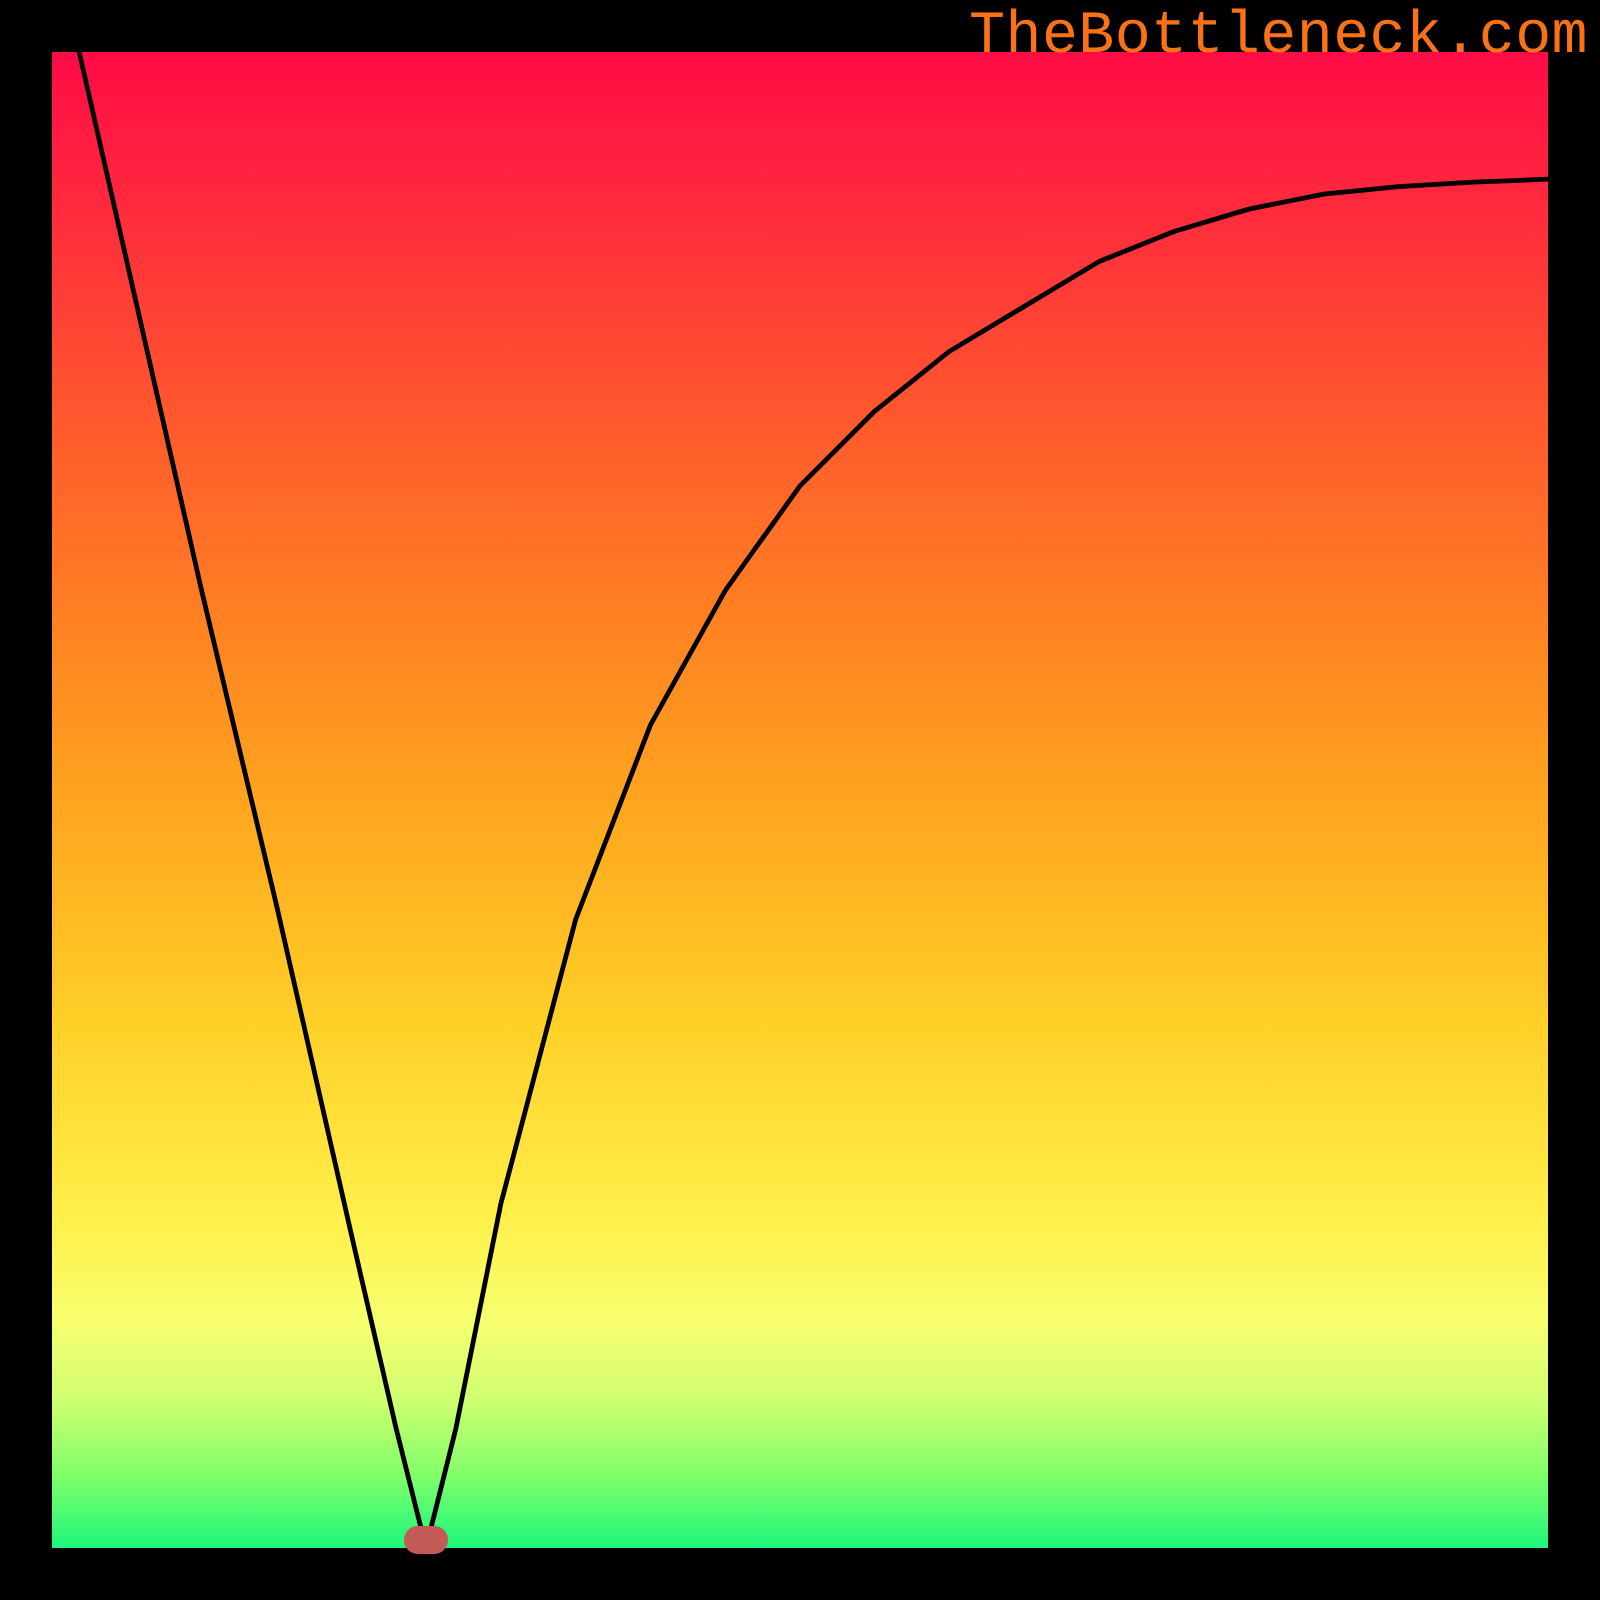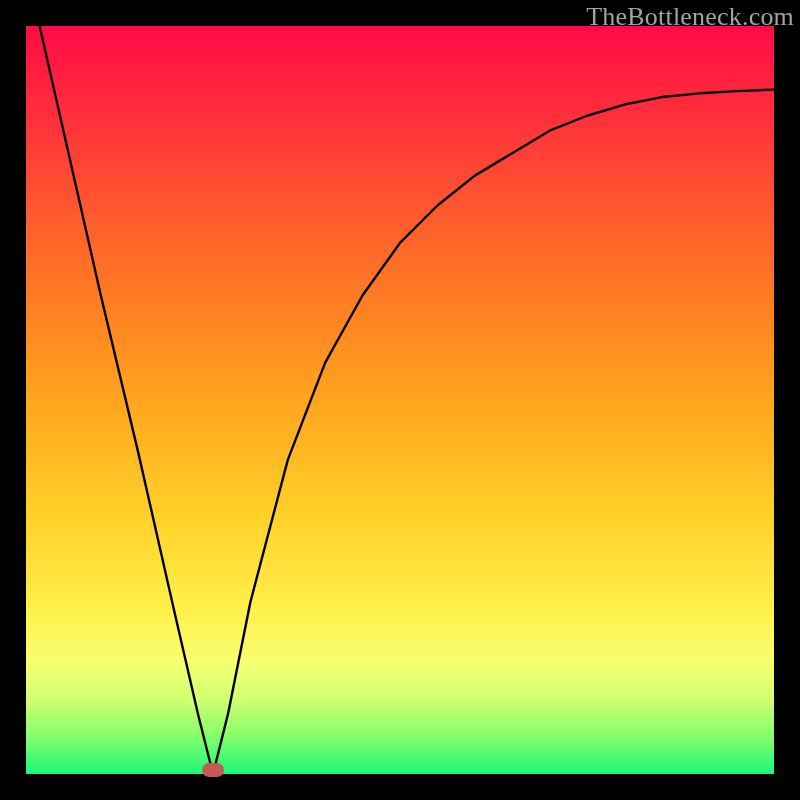--- a/index.html
+++ b/index.html
@@ -40,23 +40,23 @@
     position: absolute;
     left: 0;
     top: 0;
     width: 748px;
     height: 748px;
   }
   .watermark {
     position: absolute;
     top: 2px;
     right: 6px;
-    color: #a3a3a3;
-    font-size: 26px;
-    font-family: Liberation Serif, serif;
+    color: #f97316;
+    font-size: 30px;
+    font-family: Liberation Mono, monospace;
     letter-spacing: 0.2px;
   }
   .marker {
     position: absolute;
     width: 22px;
     height: 14px;
     background: #c45a55;
     border-radius: 8px;
     transform: translate(-50%, -50%);
   }

